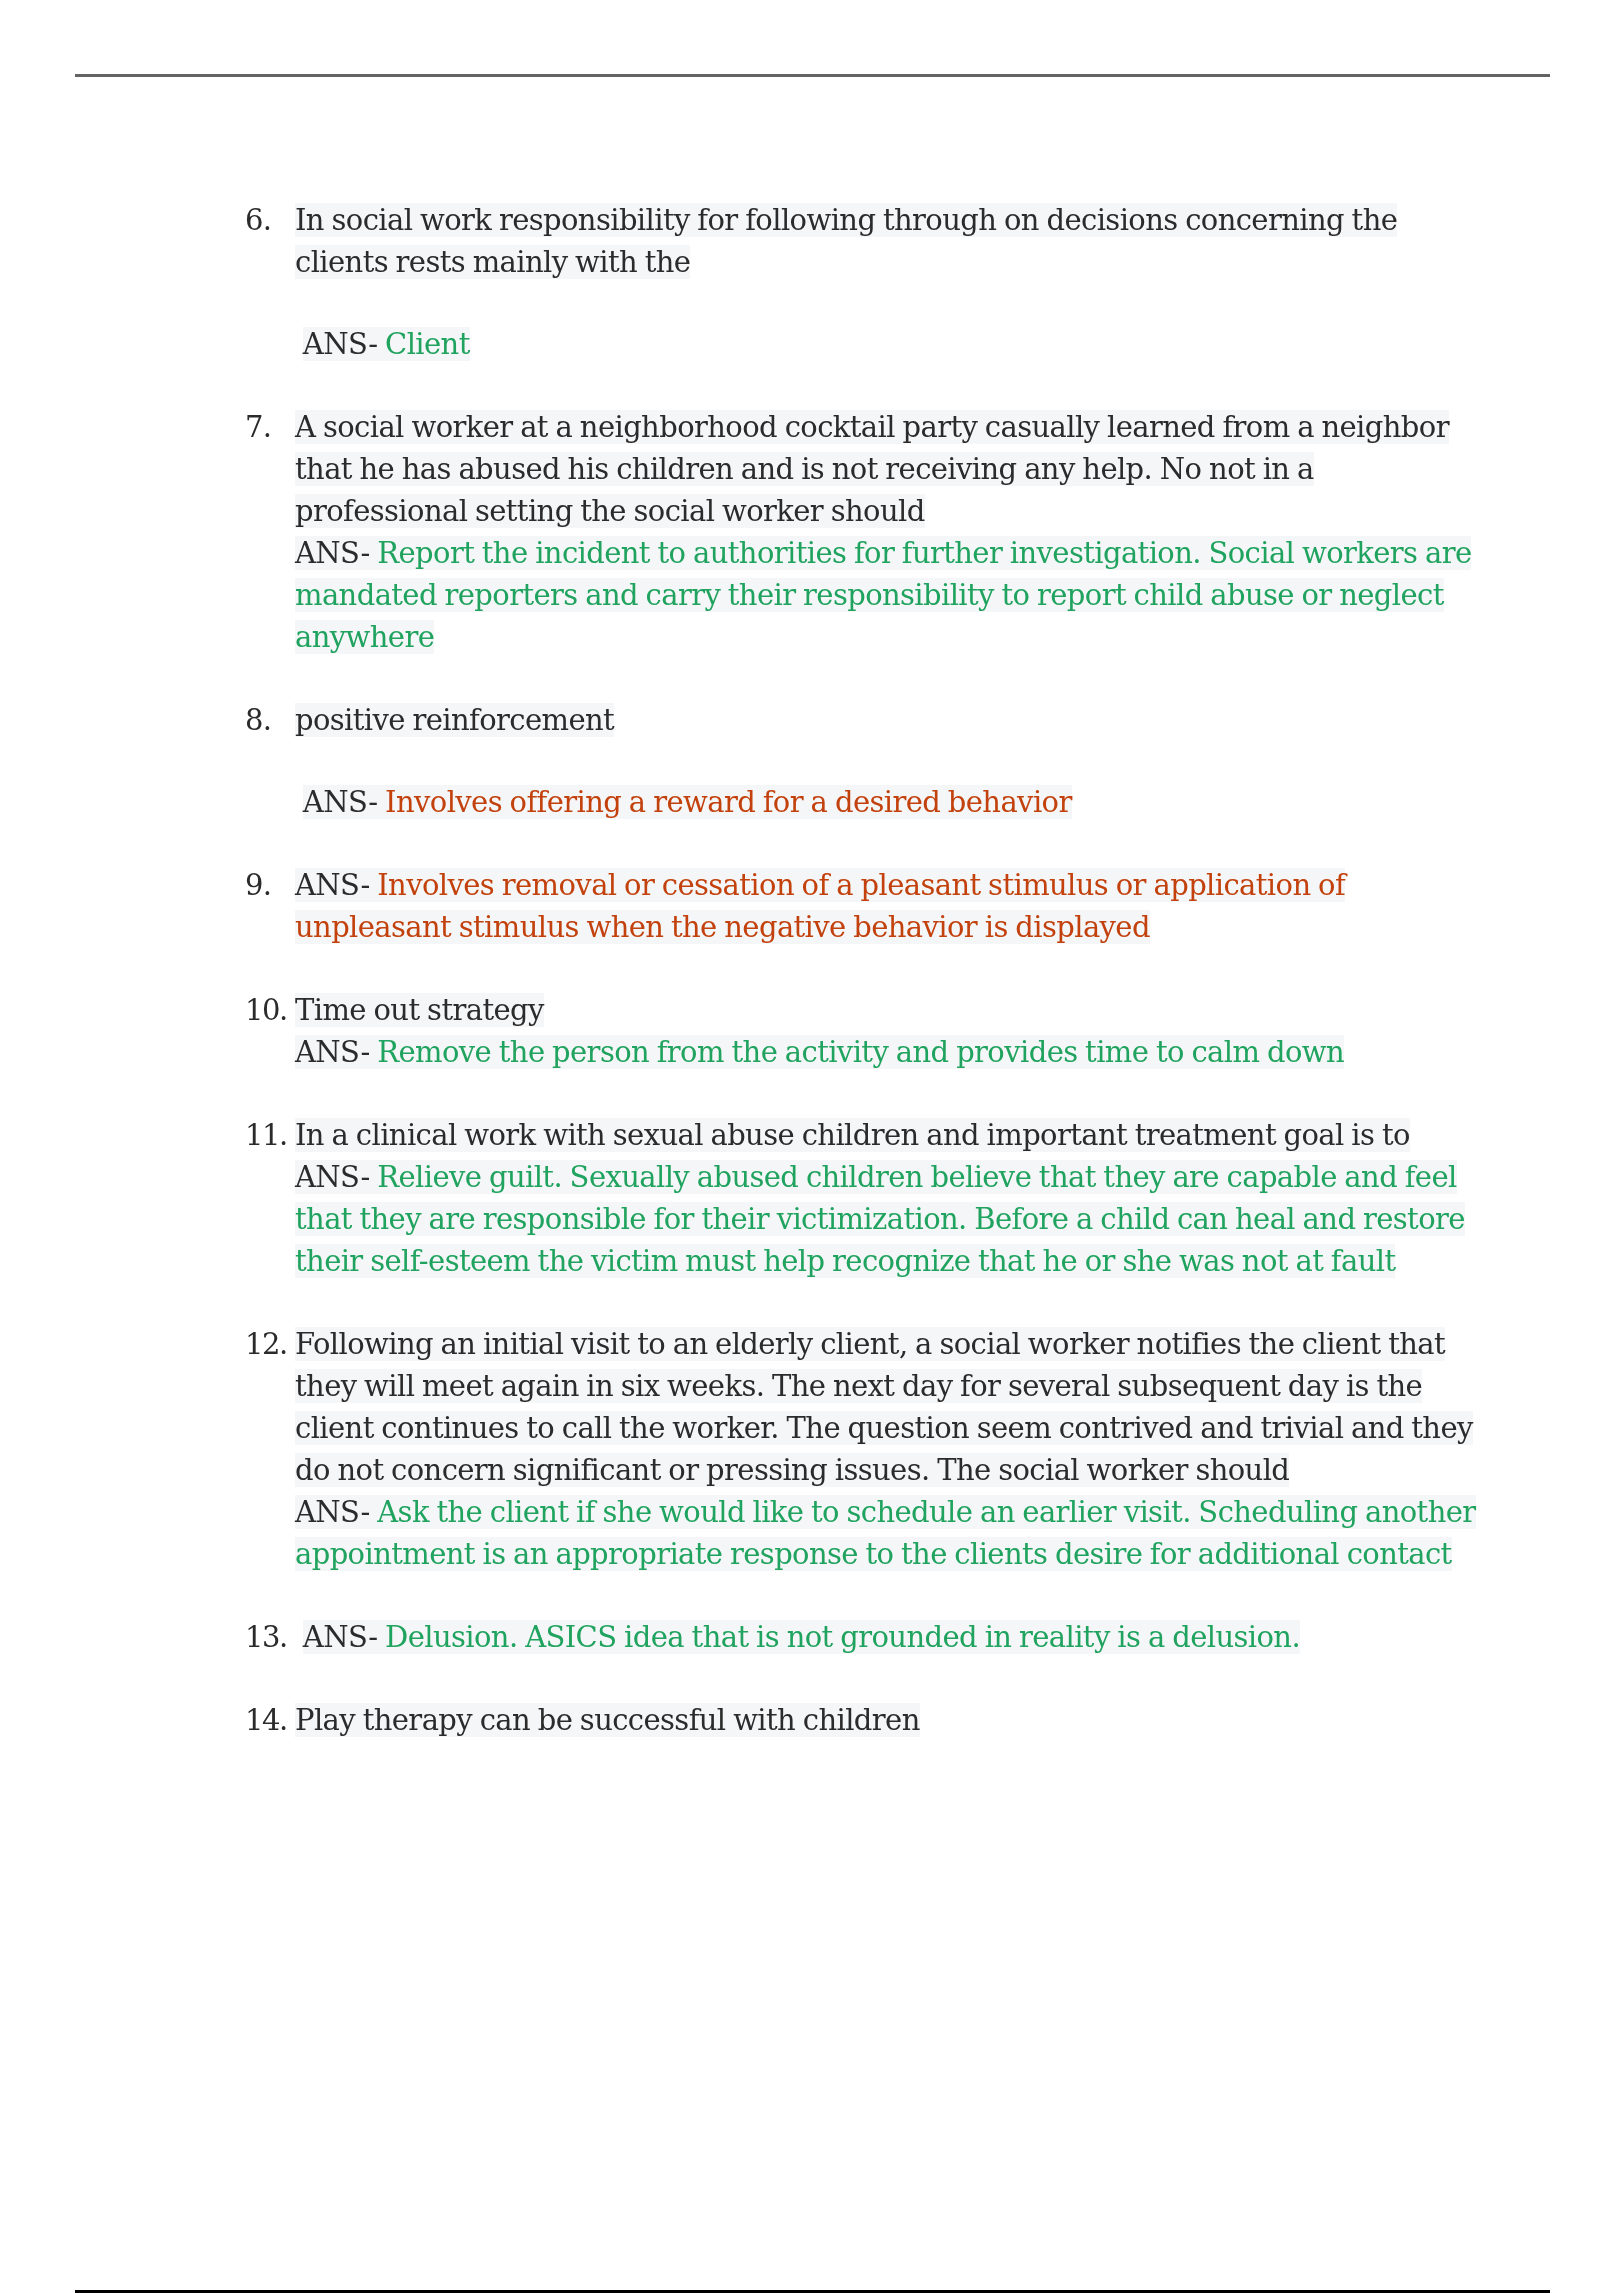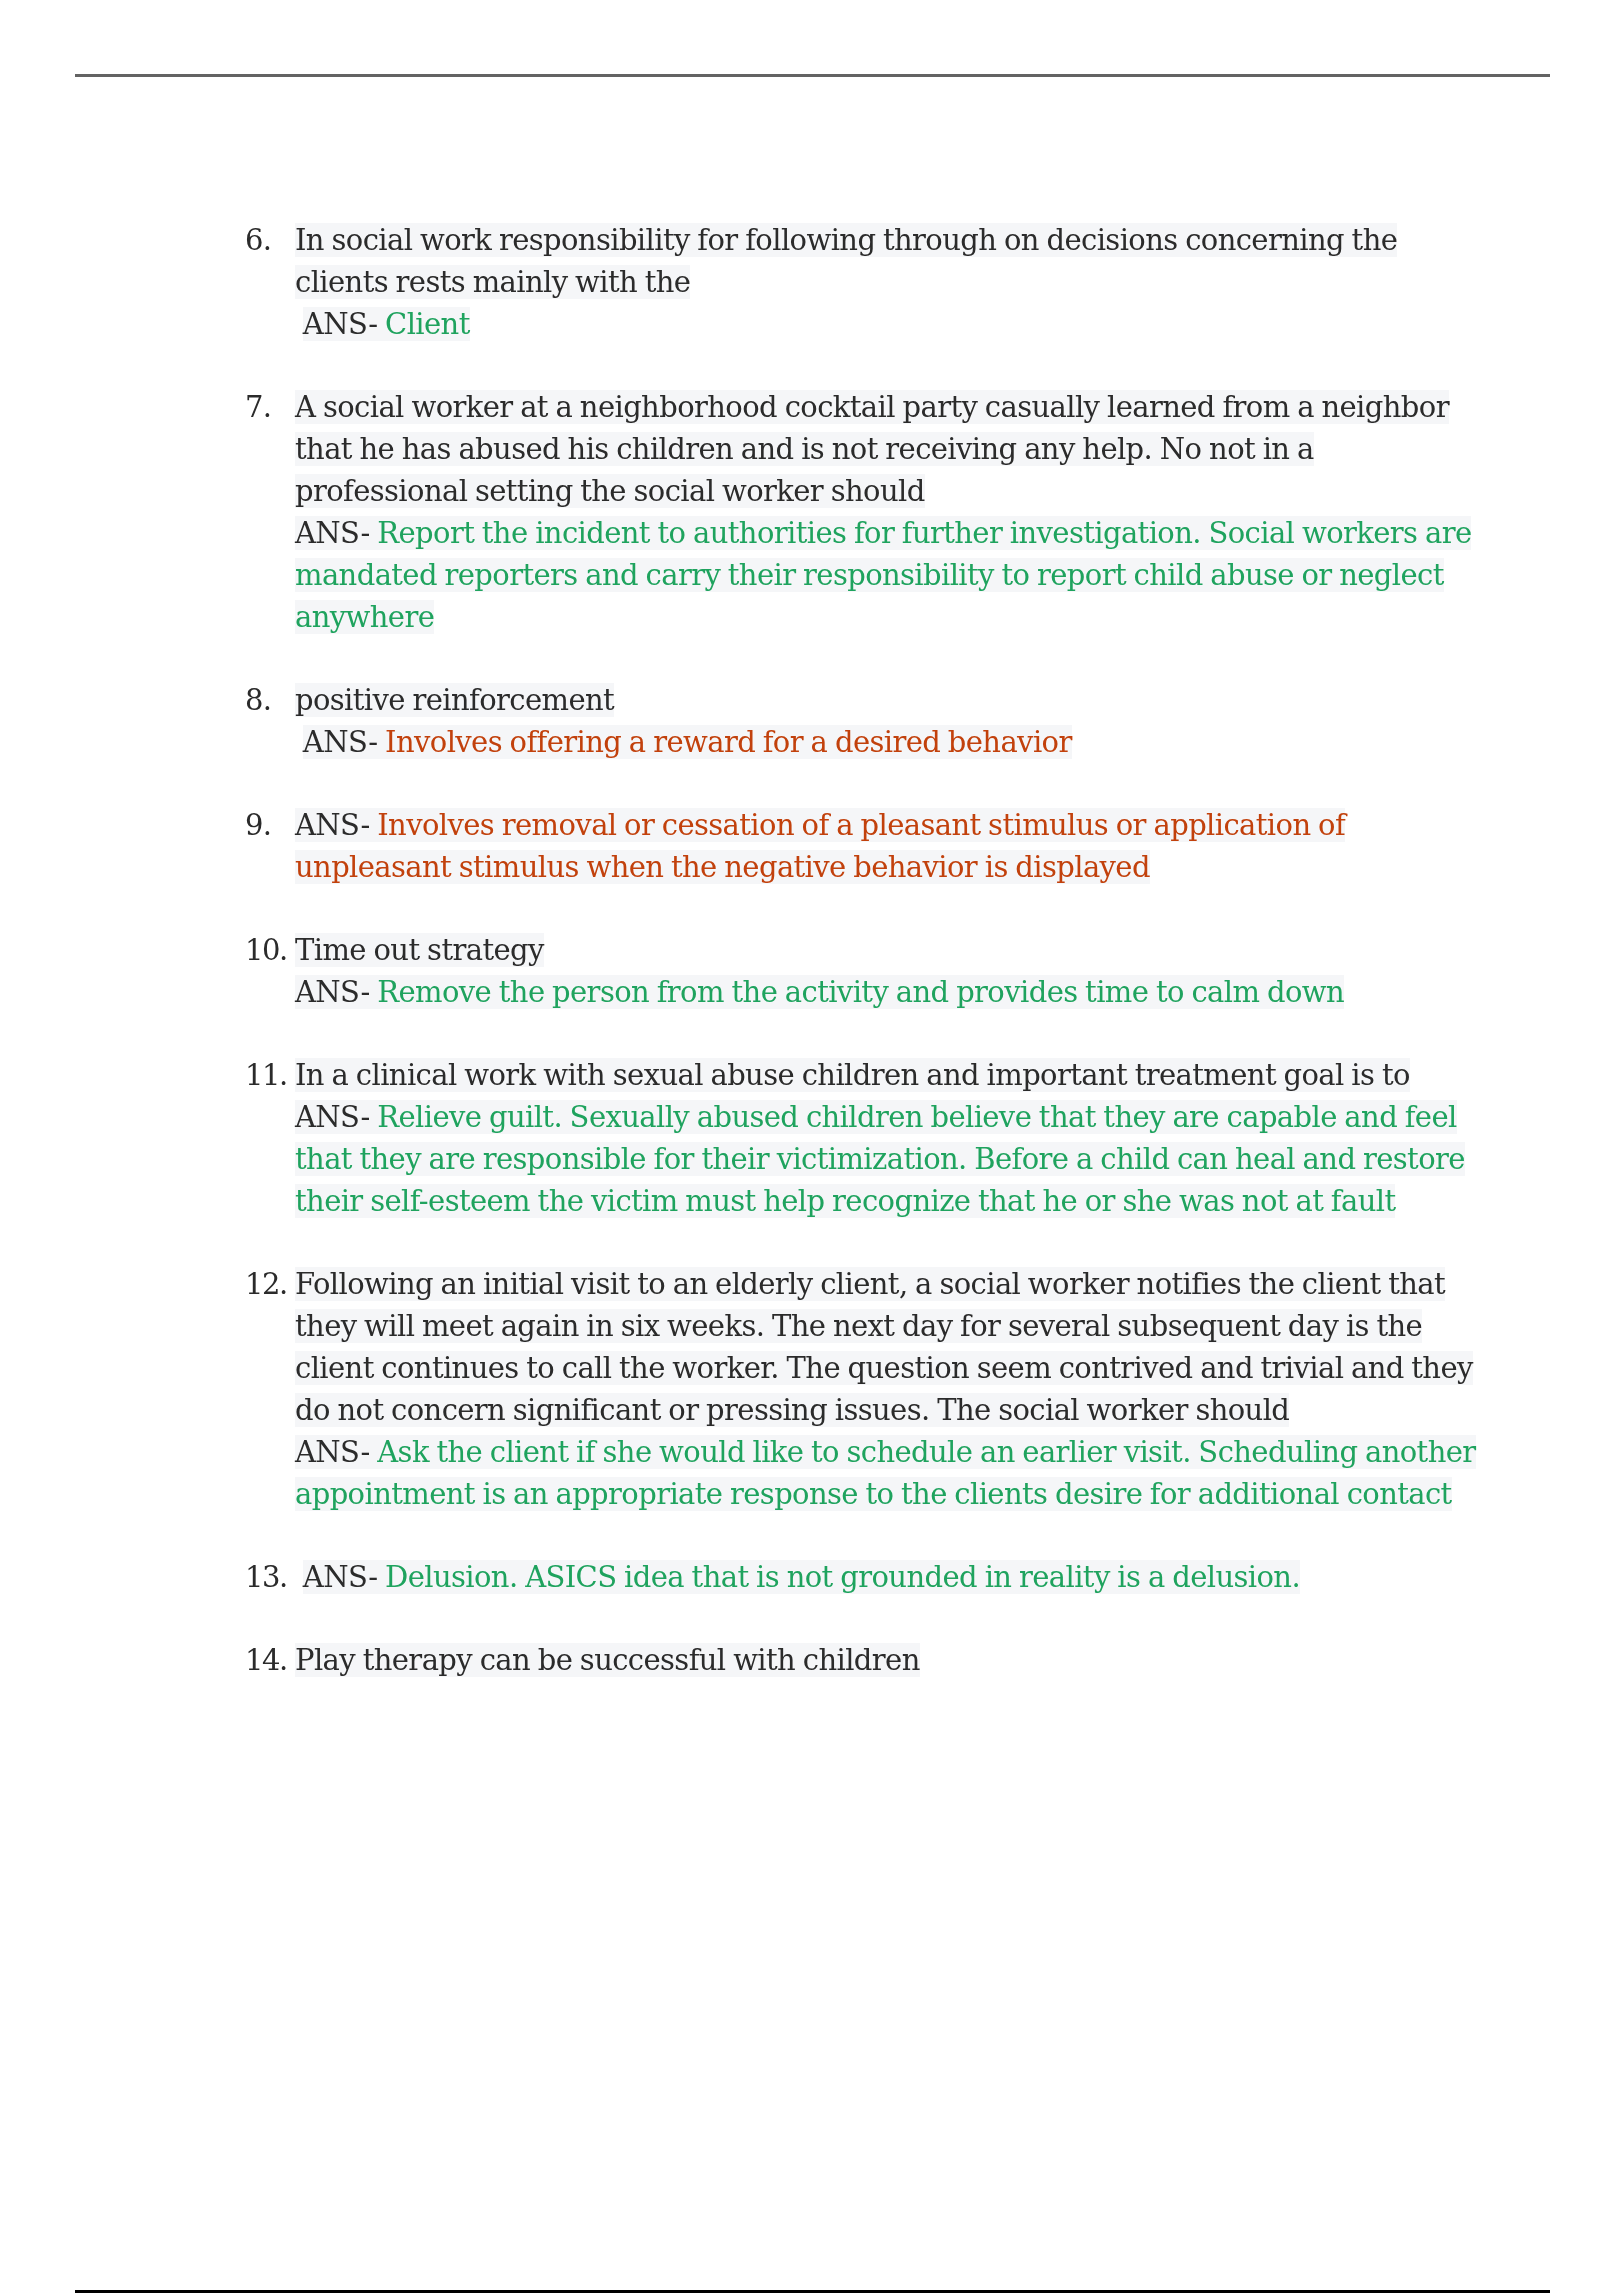--- a/index.html
+++ b/index.html
@@ -61,27 +61,27 @@
       letter-spacing: -1.5px;
       text-align: center;
     }
     .hl {
       background: #f5f6f8;
       box-decoration-break: clone;
       -webkit-box-decoration-break: clone;
     }
     .question {
       display: block;
-      margin-top: 20px;
     }
     .answer {
       display: block;
     }
     .answer.indent {
       padding-left: 7.8px;
+      margin-top: 40px;
     }
     .ans-prefix {
       color: #2b2b2b;
     }
     .ans-text.green {
       color: #1fa35e;
     }
     .ans-text.dark {
       color: #c2410c;
     }

